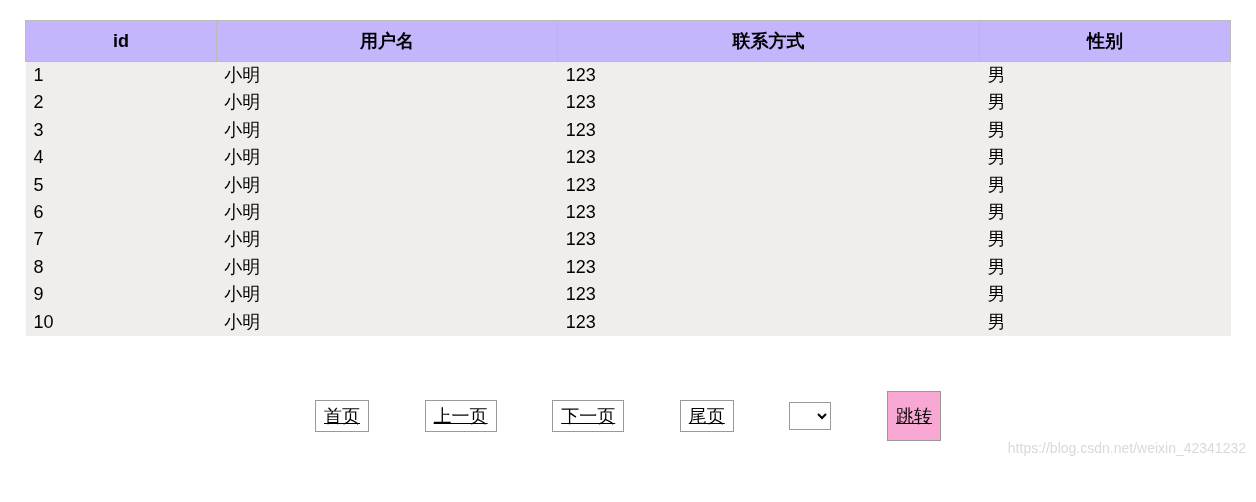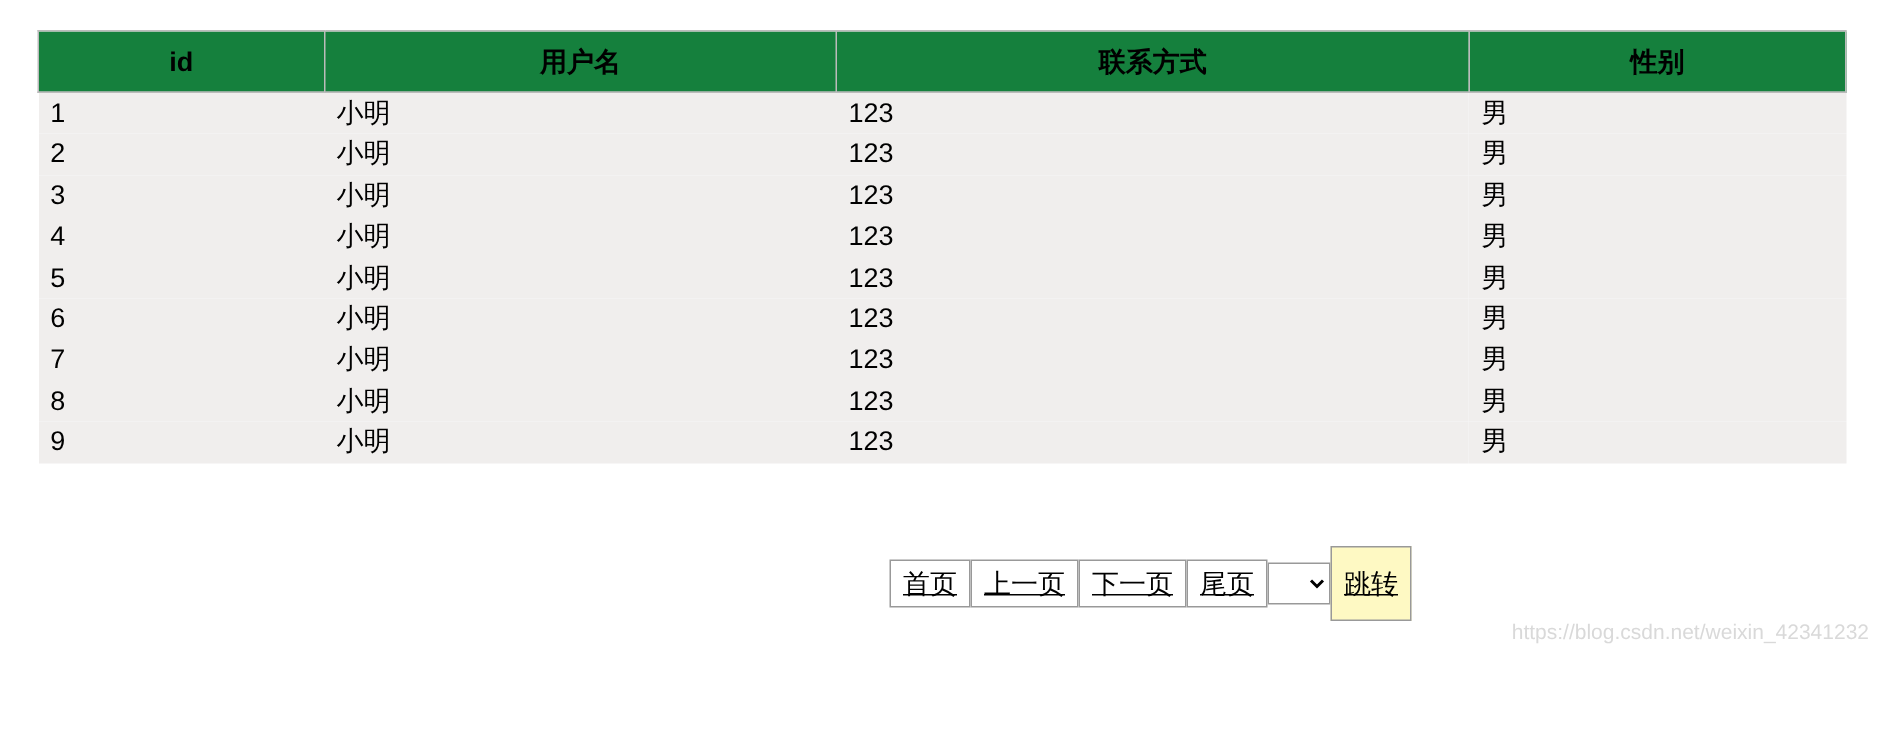--- a/index.html
+++ b/index.html
@@ -13,40 +13,40 @@
       padding: 20px 25px;
       width: 1256px;
       position: relative;
     }
     table {
       width: 100%;
       border-collapse: collapse;
       font-size: 18px;
     }
     thead th {
-      background: #15803d;
+      background: #c4b5fd;
       border: 1px solid #bbb;
       padding: 8px 10px;
       font-weight: bold;
       text-align: center;
       color: #000;
     }
     tbody tr {
       background: #f0eeed;
     }
     tbody td {
       padding: 2px 8px;
       text-align: left;
       color: #000;
       font-size: 18px;
       line-height: 1.3;
     }
     .pagination {
       display: flex;
-      justify-content: flex-end;
+      justify-content: space-between;
       align-items: center;
       margin-top: 55px;
       padding: 0 290px 0 290px;
     }
     .page-link {
       text-decoration: underline;
       color: #000;
       font-size: 18px;
       cursor: pointer;
       border: 1px solid #999;
@@ -60,21 +60,21 @@
       height: 28px;
       width: 42px;
     }
     .page-jump {
       text-decoration: underline;
       color: #000;
       font-size: 18px;
       cursor: pointer;
       border: 1px solid #999;
       padding: 12px 8px;
-      background: #fef9c3;
+      background: #f9a8d4;
     }
     .watermark {
       position: absolute;
       right: 10px;
       bottom: 5px;
       color: #d9d9d9;
       font-size: 14px;
       font-family: Arial, sans-serif;
       pointer-events: none;
       margin-left: 12px;
@@ -146,20 +146,26 @@
         <td>小明</td>
         <td>123</td>
         <td>男</td>
       </tr>
       <tr>
         <td>9</td>
         <td>小明</td>
         <td>123</td>
         <td>男</td>
       </tr>
+      <tr>
+        <td>10</td>
+        <td>小明</td>
+        <td>123</td>
+        <td>男</td>
+      </tr>
     </tbody>
 </table>
 
 <div class="pagination">
   <a class="page-link">首页</a>
   <a class="page-link">上一页</a>
   <a class="page-link">下一页</a>
   <a class="page-link">尾页</a>
   <select class="native"></select>
   <a class="page-jump">跳转</a>

